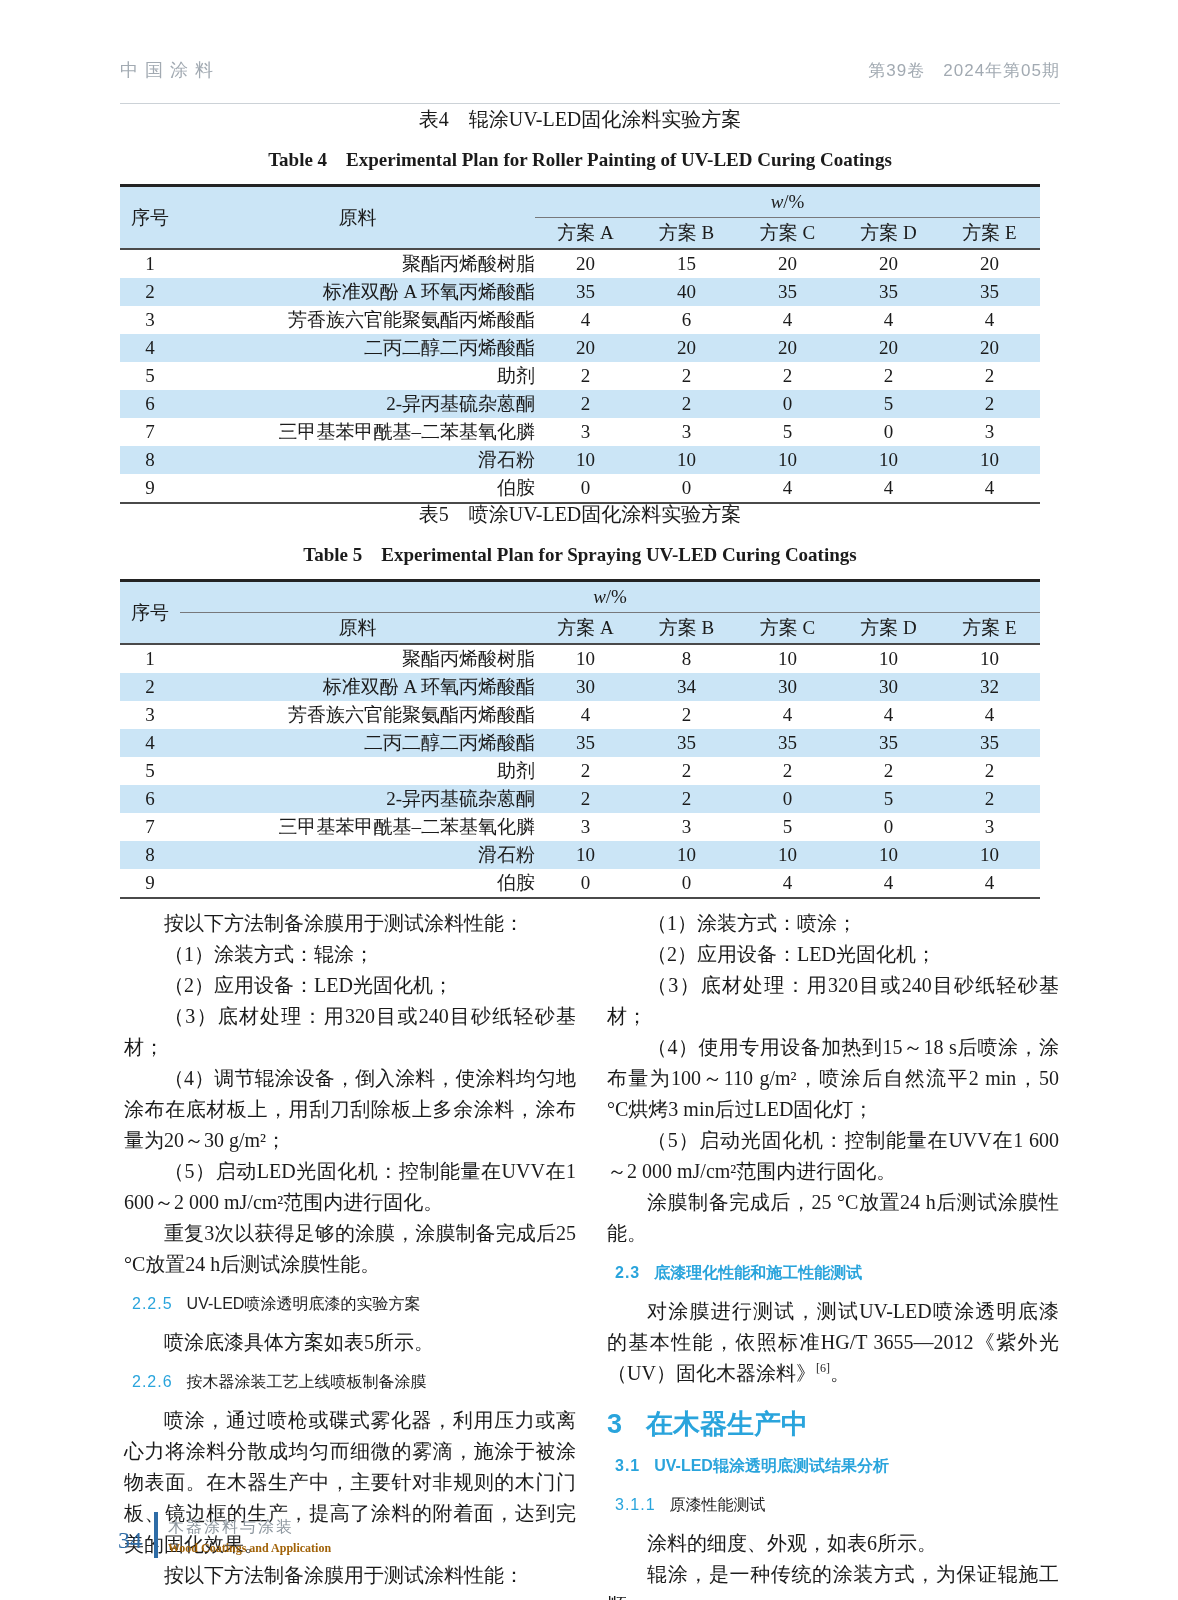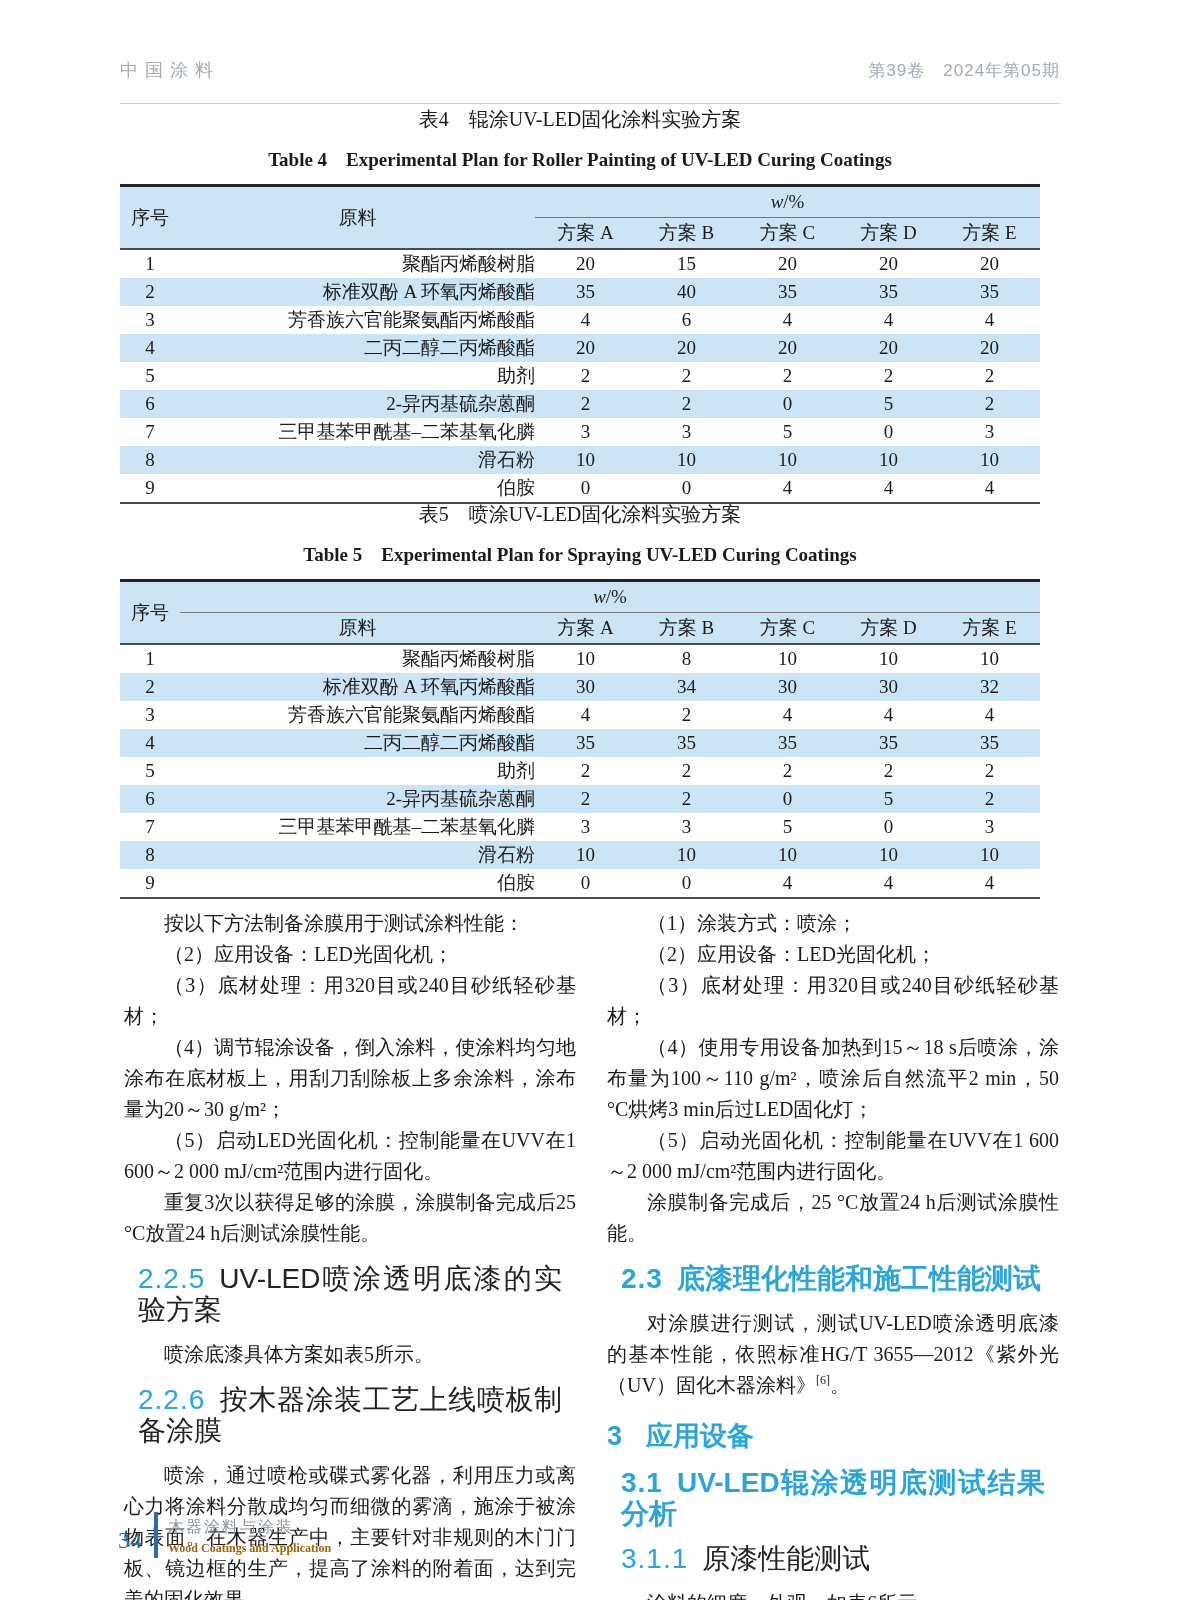--- a/index.html
+++ b/index.html
@@ -35,21 +35,21 @@
   .w-sym    { font-style:italic; }
   .data-table tbody td { height:28px; text-align:center; }
   .data-table tbody td.c-mat { text-align:right; padding-left:46px; }
   .data-table tbody tr:nth-of-type(even) { background:#cbe5f6; }
 
   
   .col { position:absolute; top:908px; width:452px; font-size:20px; line-height:31px; text-align:justify; }
   .col-left  { left:124px; }
   .col-right { left:607px; }
   .para { margin:0; text-indent:2em; }
-  .sub-head { margin:14px; font-family:"Liberation Sans","DejaVu Sans",sans-serif; font-size:28px; line-height:31px; text-indent:0; }
+  .sub-head { margin:8px; font-family:"Liberation Sans","DejaVu Sans",sans-serif; font-size:16px; line-height:31px; text-indent:0; }
   .sub-head .num { color:#29a4dc; margin-right:14px; letter-spacing:1px; }
   .sub-head .ttl { color:#222222; }
   .sec-head .ttl { color:#29a4dc; font-weight:600; }
   .sec-head .num { font-weight:600; }
   .big-head { margin:18px 0 9px 0; font-family:"Liberation Sans","DejaVu Sans",sans-serif;
               font-size:27px; line-height:34px; color:#29a4dc; font-weight:600; text-indent:0; }
   .big-head .num { margin-right:24px; }
   sup.ref { font-size:12px; line-height:0; }
 
   
@@ -309,20 +309,21 @@
             <td>4</td>
             <td>4</td>
             <td>4</td>
           </tr>
         </tbody>
     </table>
   </div>
 
   <div class="col col-left">
     <p class="para">按以下方法制备涂膜用于测试涂料性能：</p>
+    <p class="para">（1）涂装方式：辊涂；</p>
     <p class="para">（2）应用设备：LED光固化机；</p>
     <p class="para">（3）底材处理：用320目或240目砂纸轻砂基材；</p>
     <p class="para">（4）调节辊涂设备，倒入涂料，使涂料均匀地涂布在底材板上，用刮刀刮除板上多余涂料，涂布量为20～30 g/m²；</p>
     <p class="para">（5）启动LED光固化机：控制能量在UVV在1 600～2 000 mJ/cm²范围内进行固化。</p>
     <p class="para">重复3次以获得足够的涂膜，涂膜制备完成后25 °C放置24 h后测试涂膜性能。</p>
     <p class="sub-head"><span class="num">2.2.5</span><span class="ttl">UV-LED喷涂透明底漆的实验方案</span></p>
     <p class="para">喷涂底漆具体方案如表5所示。</p>
     <p class="sub-head"><span class="num">2.2.6</span><span class="ttl">按木器涂装工艺上线喷板制备涂膜</span></p>
     <p class="para">喷涂，通过喷枪或碟式雾化器，利用压力或离心力将涂料分散成均匀而细微的雾滴，施涂于被涂物表面。在木器生产中，主要针对非规则的木门门板、镜边框的生产，提高了涂料的附着面，达到完美的固化效果。</p>
     <p class="para">按以下方法制备涂膜用于测试涂料性能：</p>
@@ -330,21 +331,21 @@
 
   <div class="col col-right">
     <p class="para">（1）涂装方式：喷涂；</p>
     <p class="para">（2）应用设备：LED光固化机；</p>
     <p class="para">（3）底材处理：用320目或240目砂纸轻砂基材；</p>
     <p class="para">（4）使用专用设备加热到15～18 s后喷涂，涂布量为100～110 g/m²，喷涂后自然流平2 min，50 °C烘烤3 min后过LED固化灯；</p>
     <p class="para">（5）启动光固化机：控制能量在UVV在1 600～2 000 mJ/cm²范围内进行固化。</p>
     <p class="para">涂膜制备完成后，25 °C放置24 h后测试涂膜性能。</p>
     <p class="sub-head sec-head"><span class="num">2.3</span><span class="ttl">底漆理化性能和施工性能测试</span></p>
     <p class="para"><span>对涂膜进行测试，测试UV-LED喷涂透明底漆的基本性能，依照标准HG/T 3655—2012《紫外光（UV）固化木器涂料》</span><sup class="ref">[6]</sup><span>。</span></p>
-    <p class="big-head"><span class="num">3</span><span class="ttl">应用设备</span></p>
+    <p class="big-head"><span class="num">3</span><span class="ttl">在木器生产中</span></p>
     <p class="sub-head sec-head"><span class="num">3.1</span><span class="ttl">UV-LED辊涂透明底测试结果分析</span></p>
     <p class="sub-head"><span class="num">3.1.1</span><span class="ttl">原漆性能测试</span></p>
     <p class="para">涂料的细度、外观，如表6所示。</p>
     <p class="para">辊涂，是一种传统的涂装方式，为保证辊施工顺</p>
   </div>
 
   <div class="page-footer">
     <span class="pg-num">34</span>
     <span class="f-bar"></span>
     <span>

